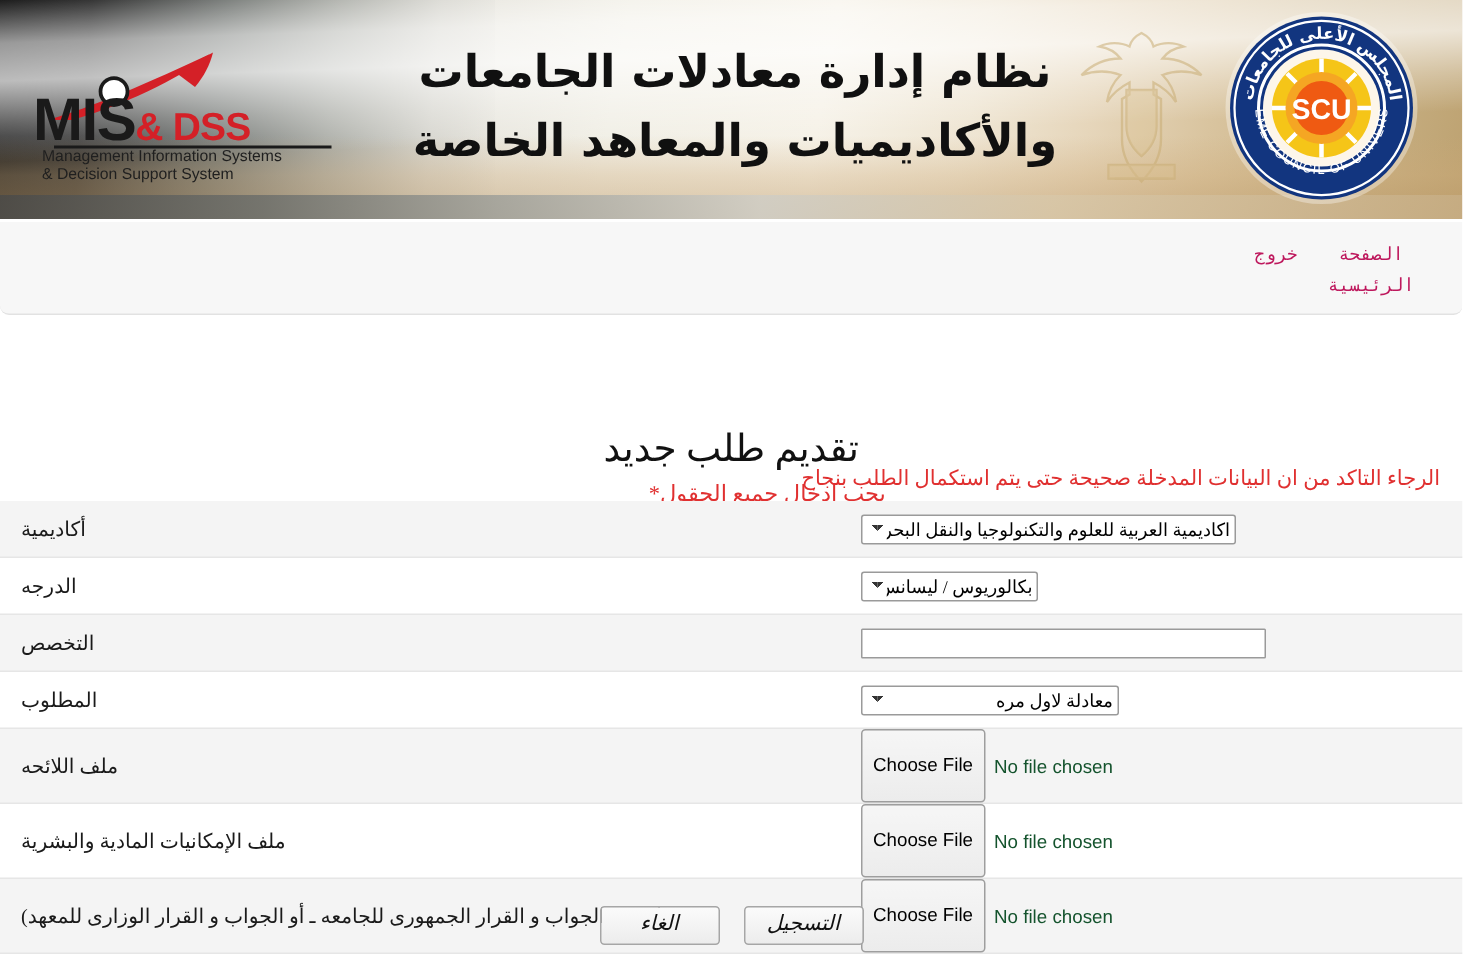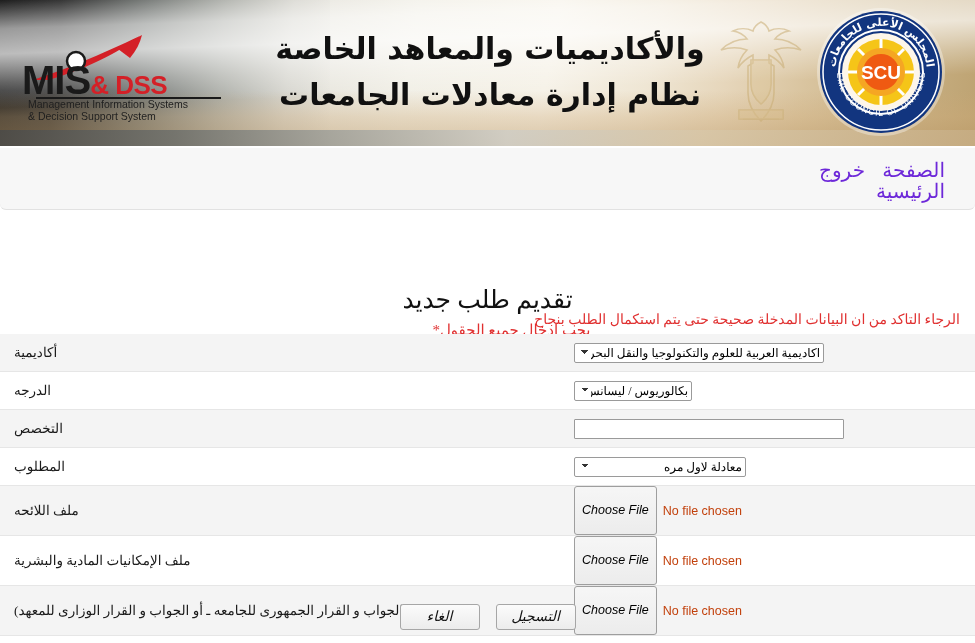--- a/index.html
+++ b/index.html
@@ -151,24 +151,24 @@
   .nav-links {
     position: absolute;
     right: 30px; top: 12px;
     display: flex;
     flex-direction: row;
     align-items: flex-start;
     gap: 18px;
     direction: rtl;
   }
   .nav-link {
-    font-family: Liberation Sans, sans-serif;
-    font-size: 20px;
+    font-family: Liberation Mono, monospace;
+    font-size: 12px;
     line-height: 21px;
-    color: #6d28d9;
+    color: #be185d;
     text-decoration: none;
     cursor: pointer;
     display: block;
   }
   .nav-link.home { width: 62px; text-align: center; }
 
   
   .page-head {
     position: absolute;
     left: 0; top: 238px;
@@ -297,26 +297,25 @@
     font-family: "Liberation Sans", sans-serif;
     font-size: 12.5px;
     color: #000;
     background: linear-gradient(#f6f6f6, #ececec);
     border: 1px solid #9e9e9e;
     border-radius: 3px;
     padding: 16px 7px;
     line-height: 15px;
     cursor: pointer;
     white-space: nowrap;
-    font-style: italic;
   }
   .file-name {
     font-family: "Liberation Sans", sans-serif;
     font-size: 12.5px;
-    color: #c2410c;
+    color: #14532d;
     margin-left: 6px;
     white-space: nowrap;
   }
 
   
   .actions {
     position: absolute;
     left: 0; top: 604px;
     width: 975px;
     text-align: center;
@@ -395,22 +394,22 @@
       <text x="66" y="73" text-anchor="middle" font-family="Liberation Sans, sans-serif" font-size="19" font-weight="bold" fill="#ffffff">SCU</text>
       <text font-family="DejaVu Sans, sans-serif" font-size="11" fill="#ffffff" font-weight="bold">
         <textPath href="#arcTop" startOffset="50%" text-anchor="middle">المجلس الأعلى للجامعات</textPath>
       </text>
       <text font-family="Liberation Sans, sans-serif" font-size="8.5" fill="#ffffff" letter-spacing="1.1">
         <textPath href="#arcBottom" startOffset="50%" text-anchor="middle">SUPREME COUNCIL OF UNIVERSITIES</textPath>
       </text>
     </svg>
 
     <div class="banner-title">
+      <span>نظام إدارة معادلات الجامعات</span>
       <span>والأكاديميات والمعاهد الخاصة</span>
-      <span>نظام إدارة معادلات الجامعات</span>
     </div>
 
     <div class="mis-logo">
       <svg class="mis-rocket" viewBox="0 0 130 48">
         <path d="M2 46 C30 38 72 20 110 2 C96 14 60 34 18 46 Z" fill="#d42027"></path>
         <path d="M112 1 C104 5 96 10 88 15 l12 9 c6 -7 10 -15 12 -23 Z" fill="#d42027"></path>
         <circle cx="46" cy="27" r="9" fill="#ffffff" stroke="#1a1a1a" stroke-width="2.5"></circle>
       </svg>
       <div class="mis-main">
         <span class="mis">MIS</span><span class="dss">&amp; DSS</span>

